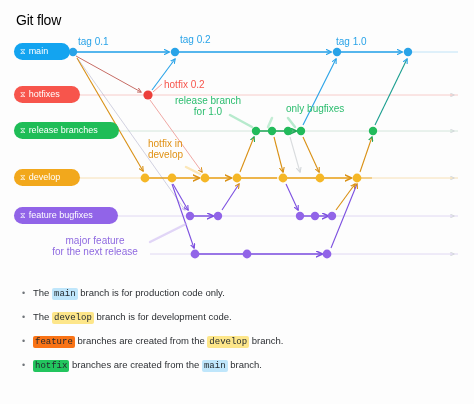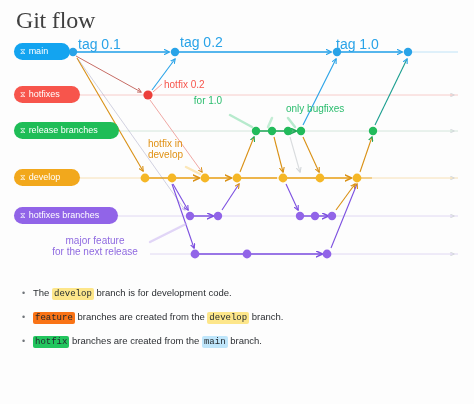--- a/index.html
+++ b/index.html
@@ -18,26 +18,25 @@
   #page {
     position: relative;
     width: 474px;
     height: 404px;
     background: #fdfdfd;
   }
   #title {
     position: absolute;
     left: 16px;
     top: 9px;
-    font-size: 24px;
+    font-size: 14px;
     font-weight: 400;
     letter-spacing: -0.2px;
-    color: #404040;
+    color: #000000;
     line-height: 22px;
-    font-family: Liberation Serif, serif;
   }
   
   #diagram {
     position: absolute;
     left: 0;
     top: 32px;
     width: 474px;
     height: 245px;
   }
   #diagram svg {
@@ -61,21 +60,21 @@
   }
   .branch-chip .bicon {
     font-size: 8px;
     line-height: 1;
     opacity: 0.92;
     display: inline-block;
     transform: translateY(-0.5px);
   }
   .tag-label {
     position: absolute;
-    font-size: 14px;
+    font-size: 10px;
     color: #29a3e8;
     white-space: nowrap;
     text-align: right;
   }
   .anno {
     position: absolute;
     font-size: 10px;
     line-height: 11px;
     white-space: nowrap;
   }
@@ -280,46 +279,48 @@
     <div class="branch-chip" style="left:14px; top:90px; width:105px; background:#1fbd57;">
       <span class="bicon">⧖</span>
       <span>release branches</span>
     </div>
     <div class="branch-chip" style="left:14px; top:137px; width:66px; background:#f2a81c;">
       <span class="bicon">⧖</span>
       <span>develop</span>
     </div>
     <div class="branch-chip" style="left:14px; top:175px; width:104px; background:#9164e8;">
       <span class="bicon">⧖</span>
-      <span>hotfixes branches</span>
+      <span>feature bugfixes</span>
     </div>
 
     <div class="tag-label" style="left:78px; top:4px;">tag 0.1</div>
     <div class="tag-label" style="left:180px; top:2px;">tag 0.2</div>
     <div class="tag-label" style="left:336px; top:4px;">tag 1.0</div>
 
     <div class="anno" style="left:164px; top:47px; color:#f7554c;">hotfix 0.2</div>
 
     <div class="anno center" style="left:160px; top:63px; width:96px; color:#2bbd6e;">
+      <div>release branch</div>
       <div>for 1.0</div>
     </div>
 
     <div class="anno" style="left:286px; top:71px; color:#2bbd6e;">only bugfixes</div>
 
     <div class="anno" style="left:148px; top:106px; color:#e09113;">
       <div>hotfix in</div>
       <div>develop</div>
     </div>
 
     <div class="anno center" style="left:30px; top:203px; width:130px; color:#8f6ae0;">
       <div>major feature</div>
       <div>for the next release</div>
     </div>
 
   </div>
 
   <div id="bullets">
+      <div class="bullet"><span>The </span><code class="c-main">main</code><span> branch is for production code only.</span></div>
       <div class="bullet"><span>The </span><code class="c-develop">develop</code><span> branch is for development code.</span></div>
       <div class="bullet"><code class="c-feature">feature</code><span> branches are created from the </span><code class="c-develop">develop</code><span> branch.</span></div>
       <div class="bullet"><code class="c-hotfix">hotfix</code><span>  branches are created from the </span><code class="c-main">main</code><span> branch.</span></div>
     </div>
 
 </div>
 
 </body></html>

